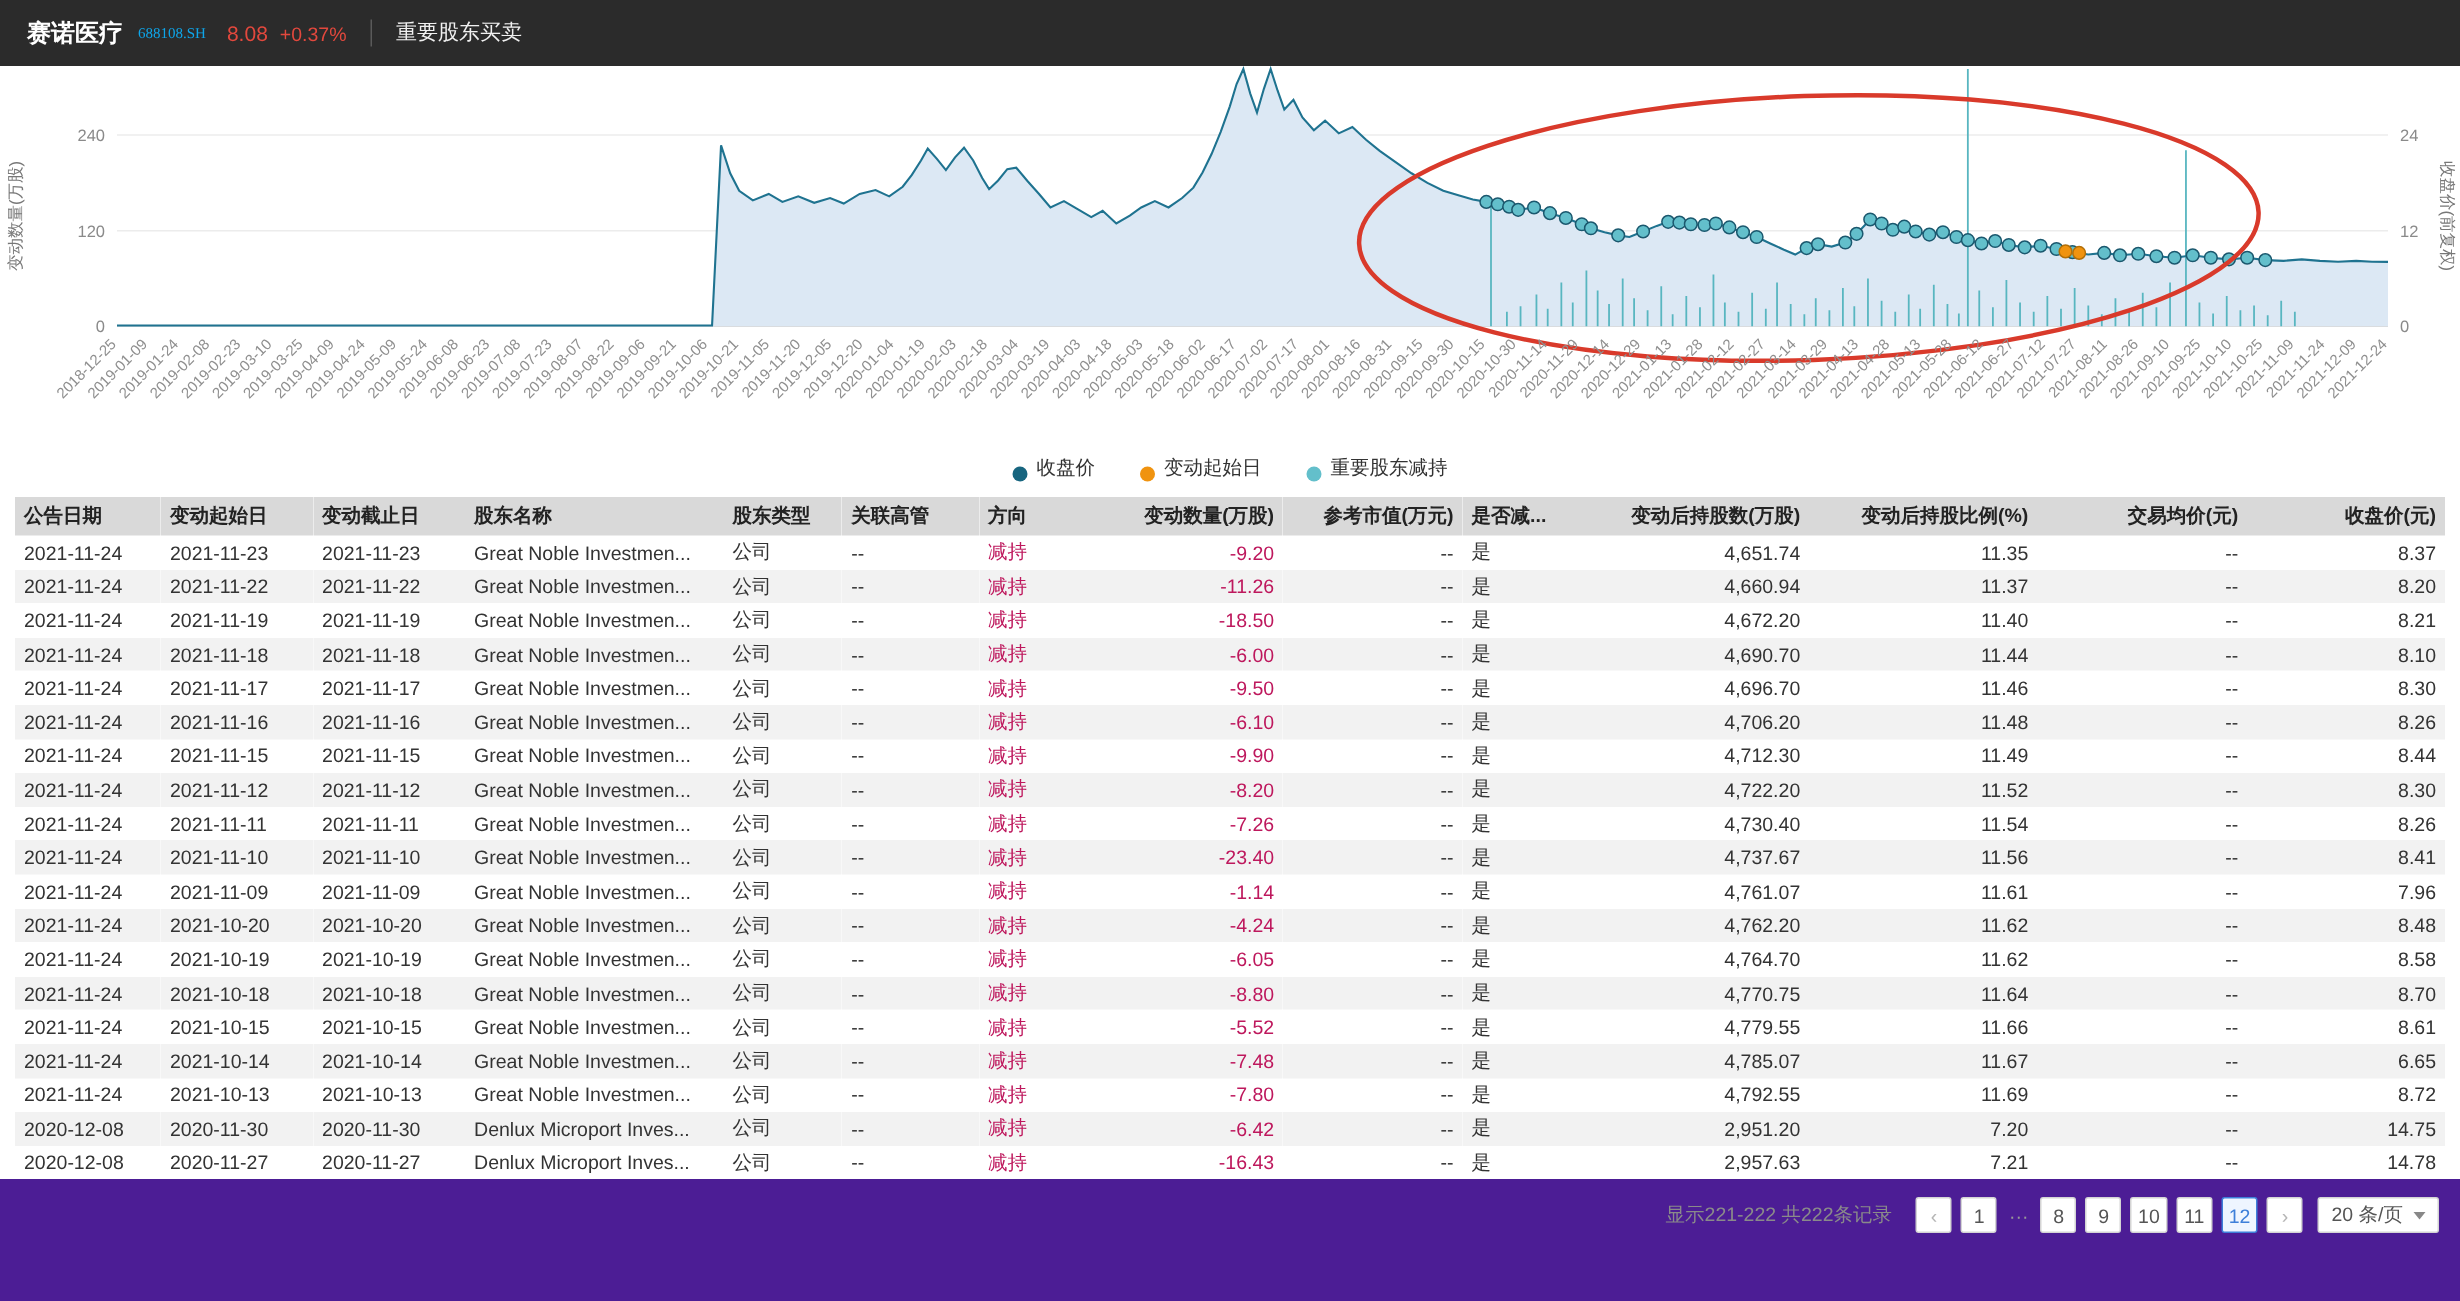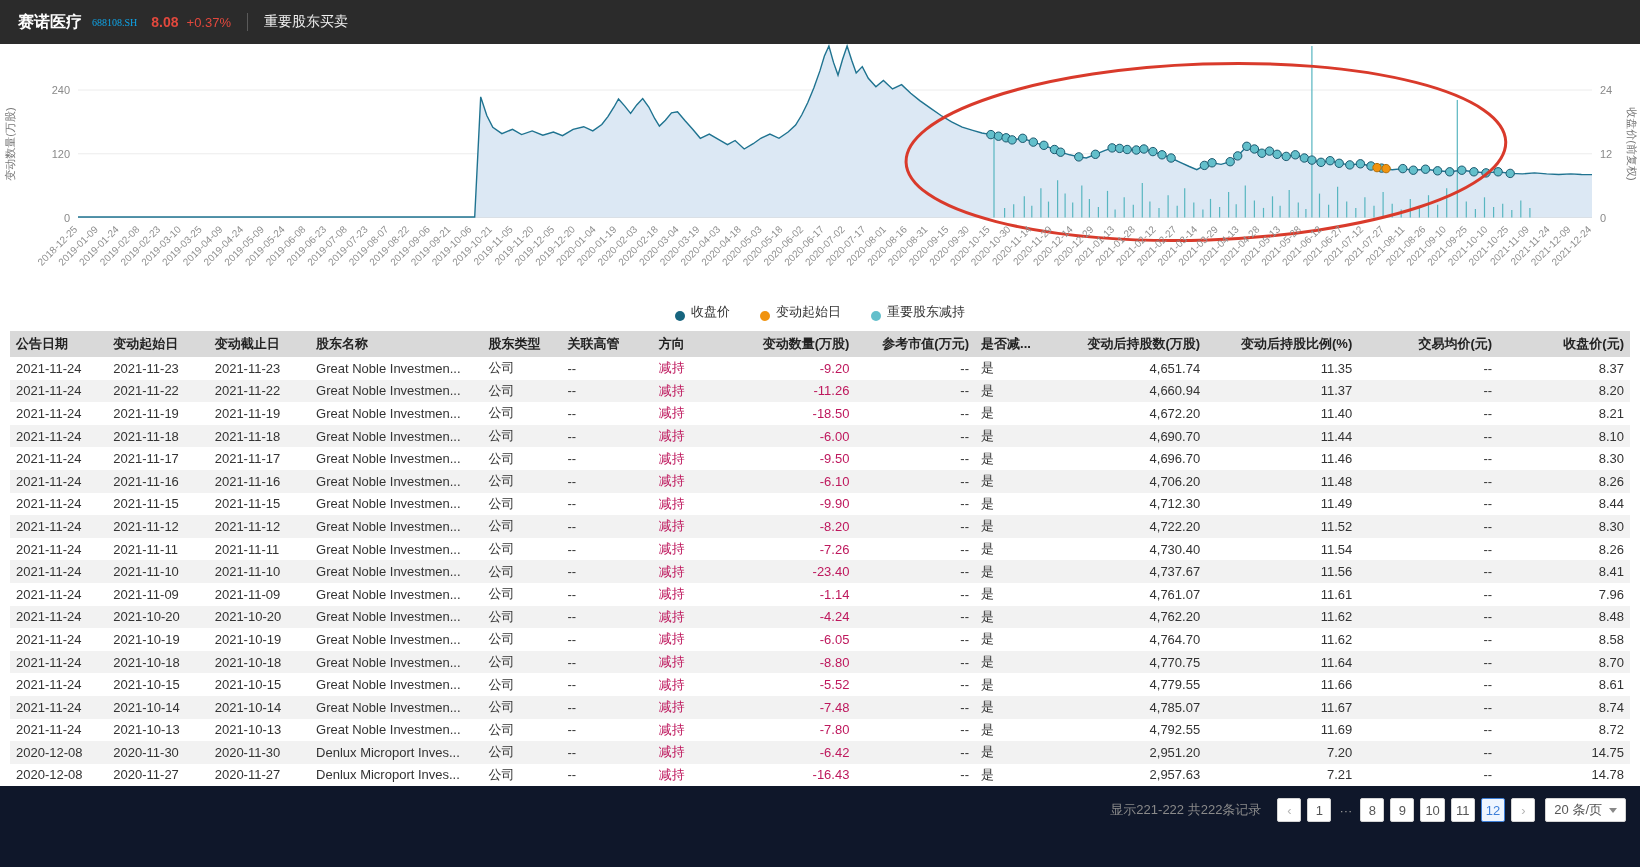--- a/index.html
+++ b/index.html
@@ -2,21 +2,21 @@
 <html><head>
 <meta charset="utf-8">
 <style>
   html,body{margin:0;padding:0;background:#efefef;}
   .app{width:1640px;height:867px;background:#fff;font-family:"Liberation Sans","DejaVu Sans",sans-serif;position:relative;overflow:hidden;}
 
   
   .topbar{height:44px;background:#2b2b2b;display:flex;align-items:center;padding:0 18px;box-sizing:border-box;}
   .stock-name{color:#fff;font-size:16px;font-weight:bold;margin-right:10px;text-align:right;}
   .stock-code{color:#0ea5e9;font-size:10px;margin-right:14px;font-family:Liberation Serif, serif;}
-  .stock-price{color:#e2483d;font-size:14px;font-weight:bold;margin-right:8px;}
+  .stock-price{color:#e2483d;font-size:14px;font-weight:normal;margin-right:8px;}
   .stock-change{color:#e2483d;font-size:13px;}
   .topbar .divider{width:1px;height:18px;background:#5a5a5a;margin:0 16px;}
   .topbar-tab{color:#f0f0f0;font-size:14px;cursor:pointer;}
 
   
   .chart-wrap{background:#fff;}
   #chart-svg{display:block;}
   #chart-svg text.tick{font-size:11px;fill:#8a8a8a;}
   #chart-svg text.xlab{font-size:10px;fill:#8f8f8f;}
   #chart-svg text.axis-title{font-size:11px;fill:#777;}
@@ -27,21 +27,21 @@
   
   .table-wrap{padding:6px 10px 0;background:#fff;}
   table{width:100%;border-collapse:collapse;table-layout:fixed;}
   th{background:#d9d9d9;font-size:13px;font-weight:bold;color:#222;height:26px;padding:0 6px;white-space:nowrap;overflow:hidden;}
   td{font-size:13px;color:#333;height:22.6px;padding:0 6px;white-space:nowrap;overflow:hidden;background:#fff;}
   tbody tr:nth-child(even) td{background:#f2f2f2;}
   .al{text-align:left;} .ar{text-align:right;}
   td.dir,td.neg{color:#be185d;}
 
   
-  .pager{height:81px;background:#0f172a;display:flex;justify-content:flex-end;align-items:flex-start;padding:12px 14px 0;box-sizing:border-box;}
+  .pager{height:81px;background:#4c1d95;display:flex;justify-content:flex-end;align-items:flex-start;padding:12px 14px 0;box-sizing:border-box;}
   .pager-inner{display:flex;align-items:center;gap:6px;}
   .pager .info{color:#8a8a8a;font-size:13px;margin-right:10px;}
   #pager-buttons{display:flex;align-items:center;gap:6px;}
   .pbtn{min-width:24px;height:24px;border:1px solid #d4d4d4;background:#fff;color:#555;font-size:13px;display:flex;align-items:center;justify-content:center;border-radius:2px;cursor:pointer;padding:0 4px;box-sizing:border-box;font-family:inherit;}
   .pbtn.nav{color:#b5b5b5;}
   .pbtn.active{border-color:#3d7fd9;color:#3d7fd9;background:#eef5ff;}
   .pell{color:#999;font-size:13px;padding:0 2px;}
   .psize{height:24px;border:1px solid #d4d4d4;background:#fff;color:#555;font-size:13px;display:flex;align-items:center;gap:7px;padding:0 8px;border-radius:2px;cursor:pointer;box-sizing:border-box;margin-left:4px;}
   .caret{width:0;height:0;border-left:4px solid transparent;border-right:4px solid transparent;border-top:5px solid #888;}
 </style>
@@ -563,21 +563,21 @@
             <td class="al">Great Noble Investmen...</td>
             <td class="al">公司</td>
             <td class="al">--</td>
             <td class="al dir">减持</td>
             <td class="ar neg">-7.48</td>
             <td class="ar">--</td>
             <td class="al">是</td>
             <td class="ar">4,785.07</td>
             <td class="ar">11.67</td>
             <td class="ar">--</td>
-            <td class="ar">8.74</td>
+            <td class="ar">6.65</td>
           </tr>
           <tr>
             <td class="al">2021-11-24</td>
             <td class="al">2021-10-13</td>
             <td class="al">2021-10-13</td>
             <td class="al">Great Noble Investmen...</td>
             <td class="al">公司</td>
             <td class="al">--</td>
             <td class="al dir">减持</td>
             <td class="ar neg">-7.80</td>

